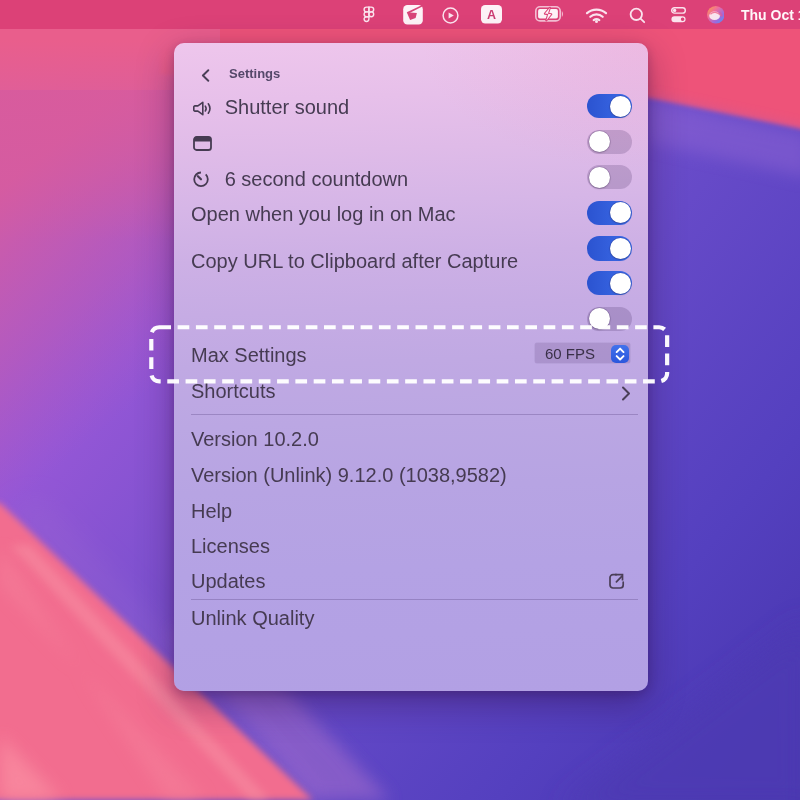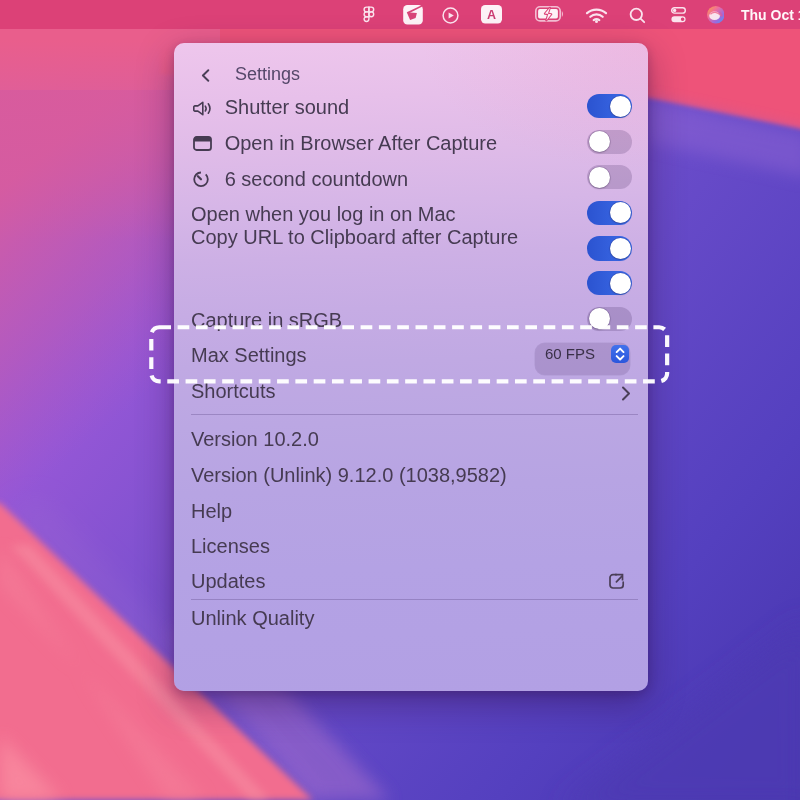--- a/index.html
+++ b/index.html
@@ -12,21 +12,21 @@
 .row{position:absolute;height:22px;line-height:22px;font-size:20px;color:#463b52;white-space:nowrap;left:17px}
 .ric{left:50.7px}
 .icon{position:absolute;left:19px}
 .tg{position:absolute;left:413px;width:45.3px;height:24.3px;border-radius:12.2px}
 .tg.on{background:linear-gradient(90deg,#2b53d0,#3d6ce9)}
 .tg.off{background:rgba(60,35,90,.2)}
 .tg .knob{position:absolute;top:1.6px;width:21.1px;height:21.1px;border-radius:50%;background:#fff;box-shadow:0 0 0 .5px rgba(40,20,70,.25),0 1px 2px rgba(0,0,0,.18)}
 .tg.on .knob{right:1.6px}
 .tg.off .knob{left:1.6px}
 .div{position:absolute;left:17px;width:447px;height:1px;background:rgba(73,52,112,.28)}
-#fps{position:absolute;left:360.9px;top:300.9px;width:95.3px;height:32px;border-radius:10px;background:rgba(70,40,100,.17);box-shadow:0 0 0 .5px rgba(60,30,90,.12)}
+#fps{position:absolute;left:360.9px;top:300.9px;width:95.3px;height:20px;border-radius:2px;background:rgba(70,40,100,.17);box-shadow:0 0 0 .5px rgba(60,30,90,.12)}
 #fps .t{position:absolute;left:10px;top:0;height:21px;line-height:21px;font-size:15px;color:#3a3048}
 #fps .step{position:absolute;right:1.4px;top:1.4px;width:18.2px;height:18.2px;border-radius:5px;background:linear-gradient(#4272ec,#2b56dc)}
 #dash{position:absolute;left:147px;top:322.5px;pointer-events:none}
 </style></head>
 <body>
 <svg id="wall" width="800" height="800" viewBox="0 0 800 800">
  <defs>
   <linearGradient id="purp" x1="0" y1="100" x2="800" y2="760" gradientUnits="userSpaceOnUse">
    <stop offset="0" stop-color="#b75fcf"></stop>
         <stop offset=".25" stop-color="#9557d6"></stop>
@@ -134,31 +134,29 @@
   <circle cx="8.75" cy="8.75" r="8.75" fill="url(#siri1)"></circle>
   <ellipse cx="7.6" cy="9.8" rx="5.4" ry="4.3" fill="#fcf0f3" opacity=".92"></ellipse>
   <path d="M3.4 8.2c2.6-2.8 7-2.4 10.6 1.4" fill="none" stroke="#ef6f90" stroke-width="1.3" opacity=".85"></path>
   <path d="M12.6 6.1a7 7 0 0 1 2.6 4.4" fill="none" stroke="#e0559b" stroke-width="1.6" opacity=".6"></path>
  </svg>
 </div>
 <div id="clock">Thu Oct 1</div>
 
 <div id="panel">
     <div style="position:absolute;top:0;right:0;width:230px;height:130px;background:radial-gradient(ellipse at 100% 0%,rgba(240,130,175,.16),rgba(240,130,175,0) 70%);border-radius:0 10px 0 0"></div>
- <div class="row" style="top:20.8px;left:61px;font-weight:400;font-size:18px;color:#55486a">Settings</div>
+ <div class="row" style="top:20.8px;left:55px;font-weight:700;font-size:13px;color:#55486a">Settings</div>
  <svg class="icon" style="left:26.5px;top:26px" width="9" height="13" viewBox="0 0 9 13">
       <path d="M7.3 1.2 1.9 6.5l5.4 5.3" fill="none" stroke="#4a3f57" stroke-width="1.9" stroke-linecap="round" stroke-linejoin="round"></path>
     </svg>
 
  <div class="row ric" style="top:53.8px">Shutter sound</div>
- <div class="row ric" style="top:89.7px">Open in Browser After Capture</div>
  <div class="row ric" style="top:125.2px">6 second countdown</div>
  <div class="row" style="top:160px">Open when you log in on Mac</div>
- <div class="row" style="top:183px">Copy URL to Clipboard after Capture</div>
- <div class="row" style="top:266.5px">Capture in sRGB</div>
+ <div class="row" style="top:207px">Copy URL to Clipboard after Capture</div>
  <div class="row" style="top:301.9px">Max Settings</div>
  <div class="row" style="top:337.8px">Shortcuts</div>
 
  <svg class="icon" style="left:18.8px;top:58px" width="19" height="15" viewBox="0 0 19 15">
   <path d="M4.9 4.9H1.9a1.1 1.1 0 0 0-1.1 1.1v3a1.1 1.1 0 0 0 1.1 1.1h3l4.9 3.6V1.3L4.9 4.9Z" fill="none" stroke="#463b52" stroke-width="1.6" stroke-linejoin="round"></path>
   <path d="M12.3 5.1a4.3 4.3 0 0 1 0 4.9" fill="none" stroke="#463b52" stroke-width="1.6" stroke-linecap="round"></path>
   <path d="M15.3 2.8a8.1 8.1 0 0 1 0 9.4" fill="none" stroke="#463b52" stroke-width="1.6" stroke-linecap="round"></path>
  </svg>
  <svg class="icon" style="top:93.2px" width="19" height="15" viewBox="0 0 19 15">
   <rect x="1" y="1" width="17" height="13" rx="2.6" fill="none" stroke="#463b52" stroke-width="1.8"></rect>

